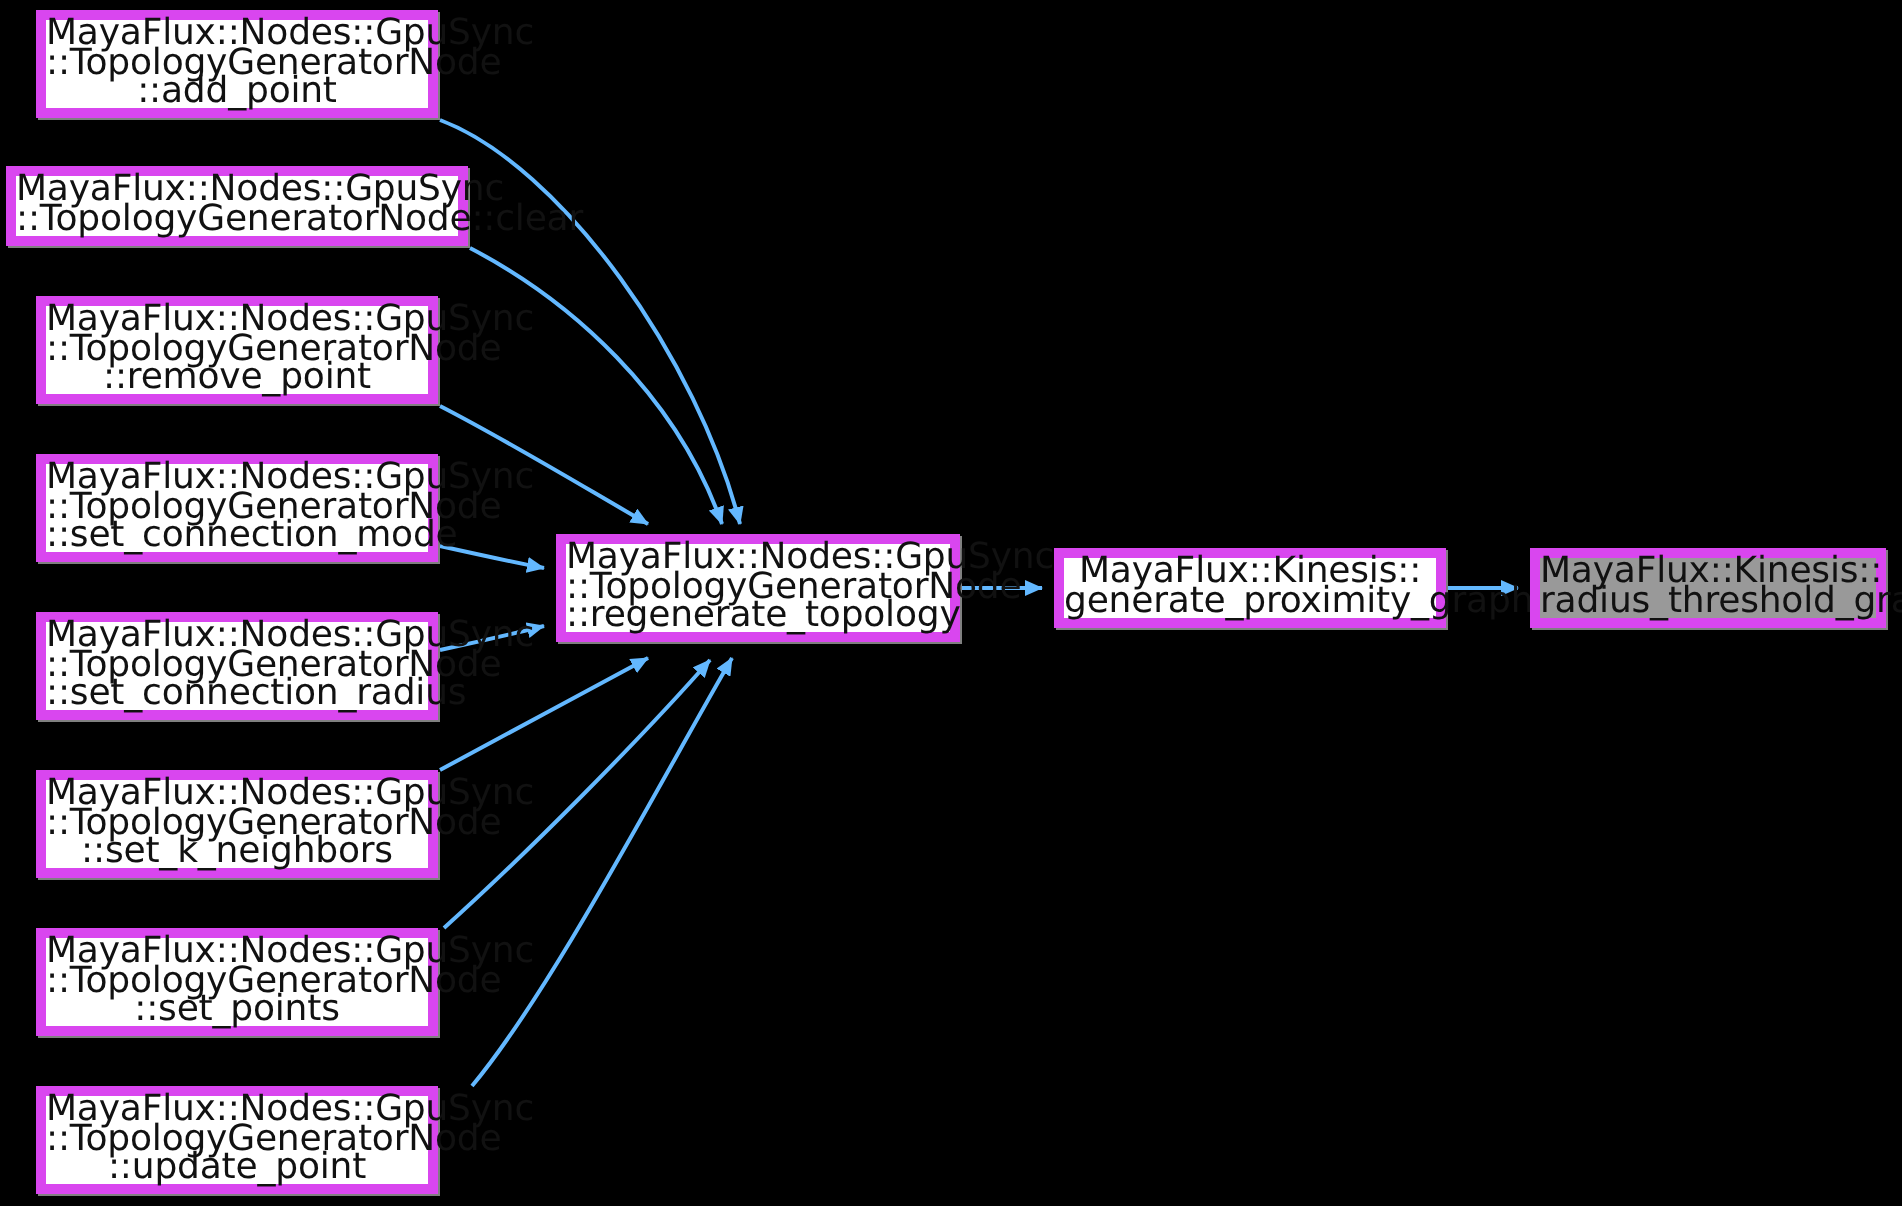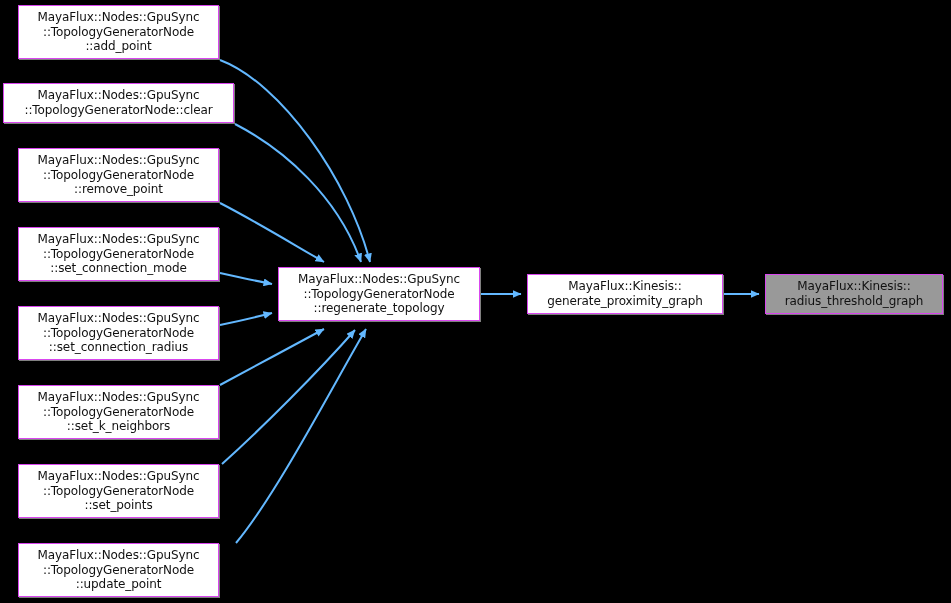--- a/index.html
+++ b/index.html
@@ -23,24 +23,24 @@
     position: absolute;
     left: 0;
     top: 0;
     width: 951px;
     height: 603px;
     pointer-events: none;
   }
   .node {
     position: absolute;
     box-sizing: border-box;
-    border: 1px solid #d946ef;
+    border: 5px solid #d946ef;
     background: #ffffff;
     color: #111111;
-    font-size: 12px;
+    font-size: 18px;
     line-height: 14.6px;
     text-align: center;
     display: flex;
     align-items: center;
     justify-content: center;
     white-space: pre-line;
     box-shadow: 1px 1px 0 0 #808080;
     letter-spacing: -0.1px;
   }
   .node.filled {

